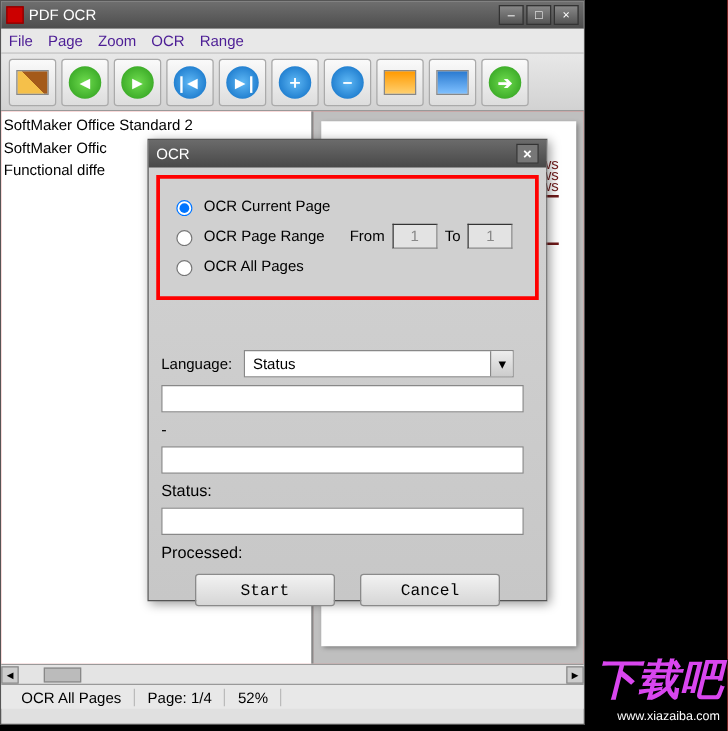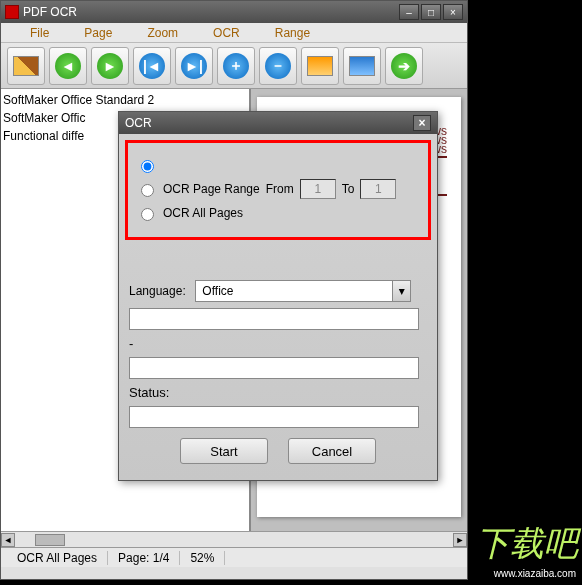--- a/index.html
+++ b/index.html
@@ -5,21 +5,21 @@
   * { box-sizing: border-box; font-family: "Segoe UI", Tahoma, sans-serif; font-size: 12px; }
   body { margin: 0; width: 582px; height: 585px; background: #000; overflow: hidden; position: relative; }
   .app { width: 468px; height: 580px; background: #e0e0e0; border: 1px solid #555; }
   
   .titlebar { height: 22px; background: linear-gradient(#6f6f6f,#4d4d4d); display:flex; align-items:center; color:#fff; padding:0 4px; }
   .titlebar .icon { width:14px; height:14px; background:#c00; display:inline-block; margin-right:4px; border:1px solid #800; }
   .titlebar .title { flex:1; font-size:12px; }
   .win-btn { width:20px; height:16px; background:linear-gradient(#888,#555); border:1px solid #333; margin-left:2px; display:flex; align-items:center; justify-content:center; color:#fff; font-size:10px; }
   
   .menubar { height:20px; background:#e8e8e8; display:flex; align-items:center; gap:12px; padding:0 6px; border-bottom:1px solid #bbb; }
-  .menubar span { font-size:12px; color:#a16207;margin-left:23px; }
+  .menubar span { font-size:12px; color:#4c1d95; }
   
   .toolbar { height:46px; background:linear-gradient(#e8e8e8,#d2d2d2); border-bottom:1px solid #999; display:flex; align-items:center; padding:2px 6px; gap:4px; }
   .tbtn { width:38px; height:38px; background:linear-gradient(#fafafa,#ddd); border:1px solid #aaa; border-radius:3px; display:flex; align-items:center; justify-content:center; position:relative; }
   .tbtn .circ { width:26px; height:26px; border-radius:50%; display:flex; align-items:center; justify-content:center; font-size:14px; color:#fff; font-weight:bold; }
   .green{background:radial-gradient(#6fdc4f,#2a9a1a);} .blue{background:radial-gradient(#5fb8f5,#0a6ac2);}
   .tbtn .img{width:26px;height:20px;background:linear-gradient(45deg,#f5c04a 50%,#a45a1a 50%);border:1px solid #888;}
   .startocr { width:90px; height:38px; background:linear-gradient(#fdfdfd,#ddd); border:1px solid #999; border-radius:3px; display:flex; align-items:center; justify-content:center; font-weight:bold; font-size:13px; margin-left:6px;}
   
   .content { display:flex; height:442px; background:#ef4444; }
   .leftpane { width:250px; background:#fff; border-right:2px solid #888; overflow:hidden; padding:2px; font-size:15px; line-height:18px;}
@@ -44,24 +44,24 @@
   .redframe{border:3px solid #f00;margin:6px;padding:8px 8px 10px 8px;background:#d0d0d0;}
   .optrow{display:flex;align-items:center;gap:6px;margin:6px 0;font-size:13px;}
   input[type=radio]{width:13px;height:13px;}
   .numbox{width:36px;height:20px;border:1px inset #888;background:#e3e3e3;color:#888;text-align:center;}
   .body{padding:0 10px;margin-top:40px;}
   .row{margin:6px 0;font-size:13px;}
   .combo{height:22px;border:1px solid #888;background:#fff;display:inline-flex;align-items:center;width:216px;}
   .combo span{flex:1;padding:0 6px;}
   .combo .dd{width:18px;height:20px;border-left:1px solid #888;background:linear-gradient(#eee,#ccc);display:flex;align-items:center;justify-content:center;}
   .tbox{height:22px;border:1px solid #888;background:#fff;width:290px;margin-top:2px;}
-  .dlg-btn{width:88px;height:26px;background:linear-gradient(#f2f2f2,#d6d6d6);border:1px solid #8a8a8a;border-radius:3px;font-size:13px;}
+  .dlg-btn{width:112px;height:26px;background:linear-gradient(#f2f2f2,#d6d6d6);border:1px solid #8a8a8a;border-radius:3px;font-size:13px;font-family:Liberation Mono, monospace;}
   .btnrow{display:flex;gap:20px;justify-content:center;margin-top:10px;}
   
-  .wm{position:absolute;right:4px;bottom:18px;font-size:34px;font-weight:400;color:#bef264;text-shadow:1px 1px 0 #000,-1px -1px 0 #000,1px -1px 0 #000,-1px 1px 0 #000;font-style:italic;}
+  .wm{position:absolute;right:4px;bottom:18px;font-size:34px;font-weight:700;color:#d946ef;text-shadow:1px 1px 0 #000,-1px -1px 0 #000,1px -1px 0 #000,-1px 1px 0 #000;font-style:italic;}
   .wm2{position:absolute;right:6px;bottom:6px;font-size:10px;color:#fff;text-shadow:1px 1px 0 #000;}
 </style>
 </head>
 <body>
 
 <div class="app">
   <div class="titlebar">
     <span class="icon"></span>
     <span class="title">PDF OCR</span>
     <div class="win-btn">–</div>
@@ -156,53 +156,55 @@
 </div>
 
 <div class="backdrop">
   <div class="dlg-title">
     <span>OCR</span>
     <div class="close">×</div>
   </div>
   <div class="redframe">
     <div class="optrow">
       <input type="radio" checked="" style="">
+      <span>OCR Current Page</span>
     </div>
     <div class="optrow">
       <input type="radio" style="">
       <span>OCR Page Range</span>
-      <span style="">From</span>
+      <span style="margin-left:14px">From</span>
       <input class="numbox" disabled="" value="1" style="">
       <span>To</span>
       <input class="numbox" disabled="" value="1" style="">
     </div>
     <div class="optrow">
       <input type="radio" style="">
       <span>OCR All Pages</span>
     </div>
   </div>
   <div class="body">
     <div class="row">
       <span>Language:</span>
       <div class="combo" style="margin-left:6px">
-        <span>Office</span>
+        <span>Status</span>
         <div class="dd">▾</div>
       </div>
     </div>
     <div class="row">
         <div class="tbox"></div>
       </div>
     <div class="row">-</div>
     <div class="row">
         <div class="tbox"></div>
       </div>
     <div class="row">Status:</div>
     <div class="row">
         <div class="tbox"></div>
       </div>
+    <div class="row">Processed:</div>
     <div class="btnrow">
       <button class="dlg-btn">Start</button>
       <button class="dlg-btn">Cancel</button>
     </div>
   </div>
 </div>
 
 <div class="wm">下载吧</div>
 <div class="wm2">www.xiazaiba.com</div>
 

